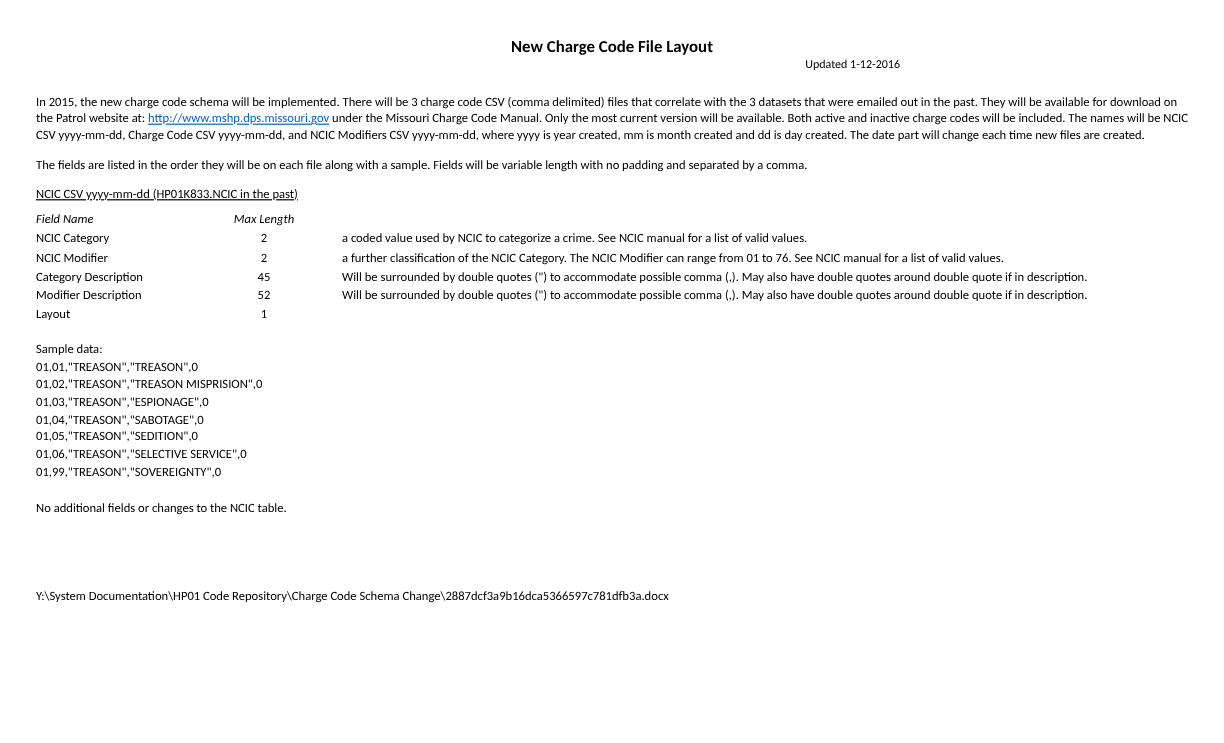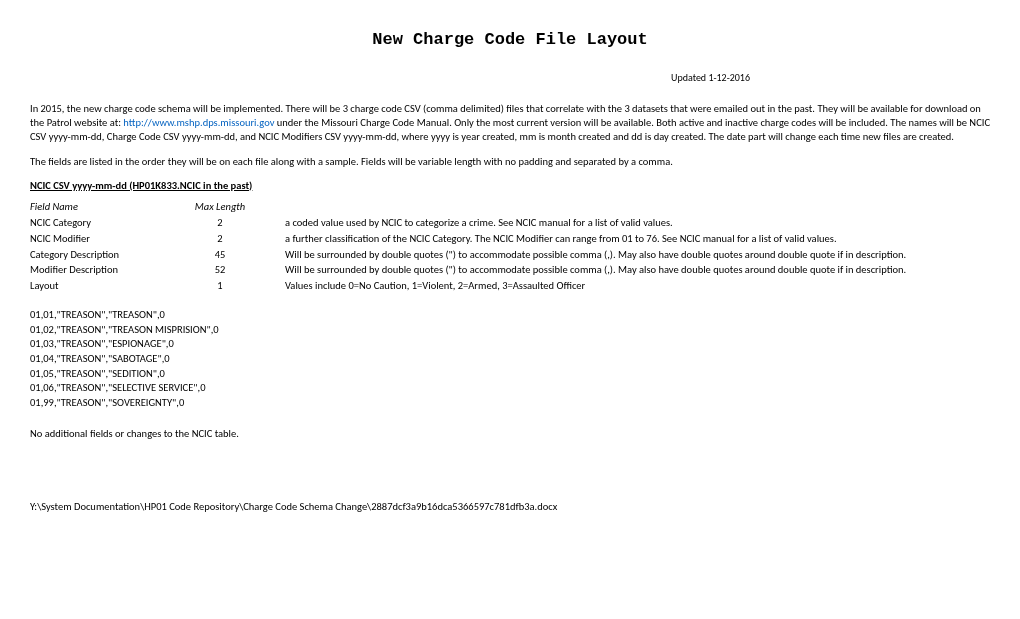--- a/index.html
+++ b/index.html
@@ -10,43 +10,43 @@
     body {
       font-family: Calibri, 'Segoe UI', Arial, sans-serif;
       font-size: 11px;
       color: #000;
       background: #fff;
       padding: 30px;
       width: 1020px;
     }
     .title {
       text-align: center;
-      font-size: 17px;
+      font-size: 14px;
       font-weight: bold;
-      margin-bottom: 22px;
-      font-family: Liberation Mono, monospace;
+      margin-bottom: 0;
     }
     .updated {
       text-align: right;
       font-size: 10px;
       margin-bottom: 18px;
       padding-right: 240px;
     }
     .para {
       font-size: 10.5px;
       line-height: 1.35;
       margin-bottom: 10px;
     }
     .link {
       color: #0563c1;
+      text-decoration: underline;
       cursor: pointer;
       margin-top: 20px;
     }
     .section-heading {
-      font-weight: bold;
+      font-weight: normal;
       text-decoration: underline;
       font-size: 10.5px;
       margin-top: 6px;
       margin-bottom: 8px;
     }
     .field-table {
       font-size: 10.5px;
       line-height: 1.4;
     }
     .field-header {
@@ -124,25 +124,25 @@
     <div class="col-comment">Will be surrounded by double quotes (") to accommodate possible comma (,).  May also have double quotes around double quote if in description.</div>
   </div>
   <div class="field-row">
     <div class="col-name">Modifier Description</div>
     <div class="col-len">52</div>
     <div class="col-comment">Will be surrounded by double quotes (") to accommodate possible comma (,).  May also have double quotes around double quote if in description.</div>
   </div>
   <div class="field-row">
     <div class="col-name">Layout</div>
     <div class="col-len">1</div>
-    <div class="col-comment">Values include 0=No Caution, 1=Violent, 2=Armed, 3=Assaulted Officer</div>
   </div>
 </div>
 
 <div class="sample-block">
+  <span class="sample-line">Sample data:</span>
   <span class="sample-line">01,01,"TREASON","TREASON",0</span>
   <span class="sample-line">01,02,"TREASON","TREASON MISPRISION",0</span>
   <span class="sample-line">01,03,"TREASON","ESPIONAGE",0</span>
   <span class="sample-line">01,04,"TREASON","SABOTAGE",0</span>
   <span class="sample-line">01,05,"TREASON","SEDITION",0</span>
   <span class="sample-line">01,06,"TREASON","SELECTIVE SERVICE",0</span>
   <span class="sample-line">01,99,"TREASON","SOVEREIGNTY",0</span>
 </div>
 
 <p class="closing">No additional fields or changes to the NCIC table.</p>

